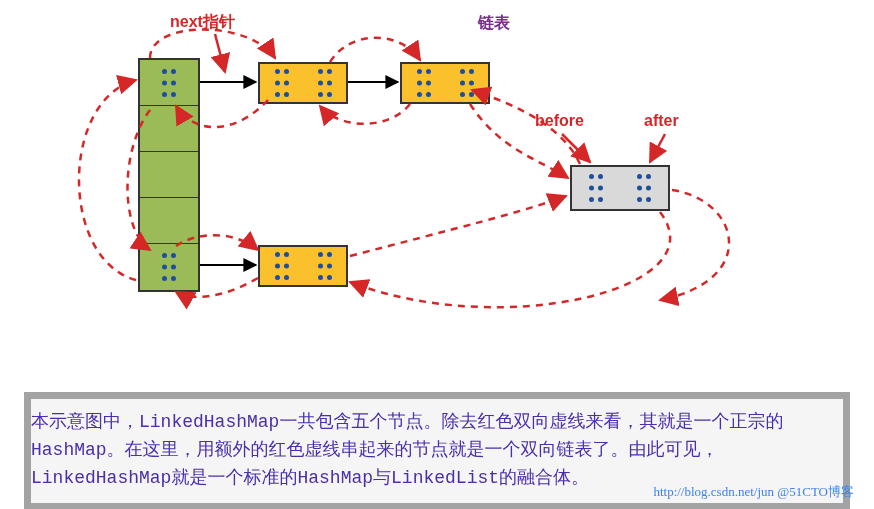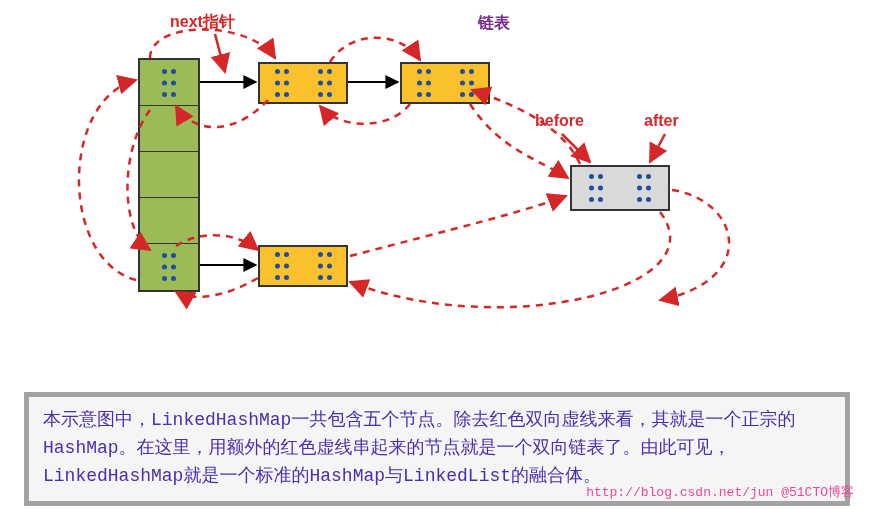--- a/index.html
+++ b/index.html
@@ -66,34 +66,34 @@
       justify-content: center;
       align-items: center;
     }
     .table-cell:last-child { border-bottom: none; }
     .desc-box {
       position: absolute;
       left: 24px;
       top: 392px;
       width: 826px;
       background: #f5f5f5;
-      border: 5px solid #a3a3a3;
-      padding: 10px 14px;
+      border: 7px solid #a3a3a3;
+      padding: 10px 0;
       font-size: 18px;
       line-height: 1.55;
       color: #4b2eab;
       font-family: "SimSun", "Courier New", monospace;
     }
     .watermark {
       position: absolute;
       right: 20px;
       bottom: 8px;
-      color: #ec4899;
+      color: #3b82f6;
       font-size: 13px;
-      font-family: Liberation Mono, monospace;
+      font-family: Liberation Serif, serif;
     }
     svg.overlay {
       position: absolute;
       left: 0; top: 0;
       width: 874px;
       height: 380px;
       pointer-events: none;
     }
   </style>
 </head>

